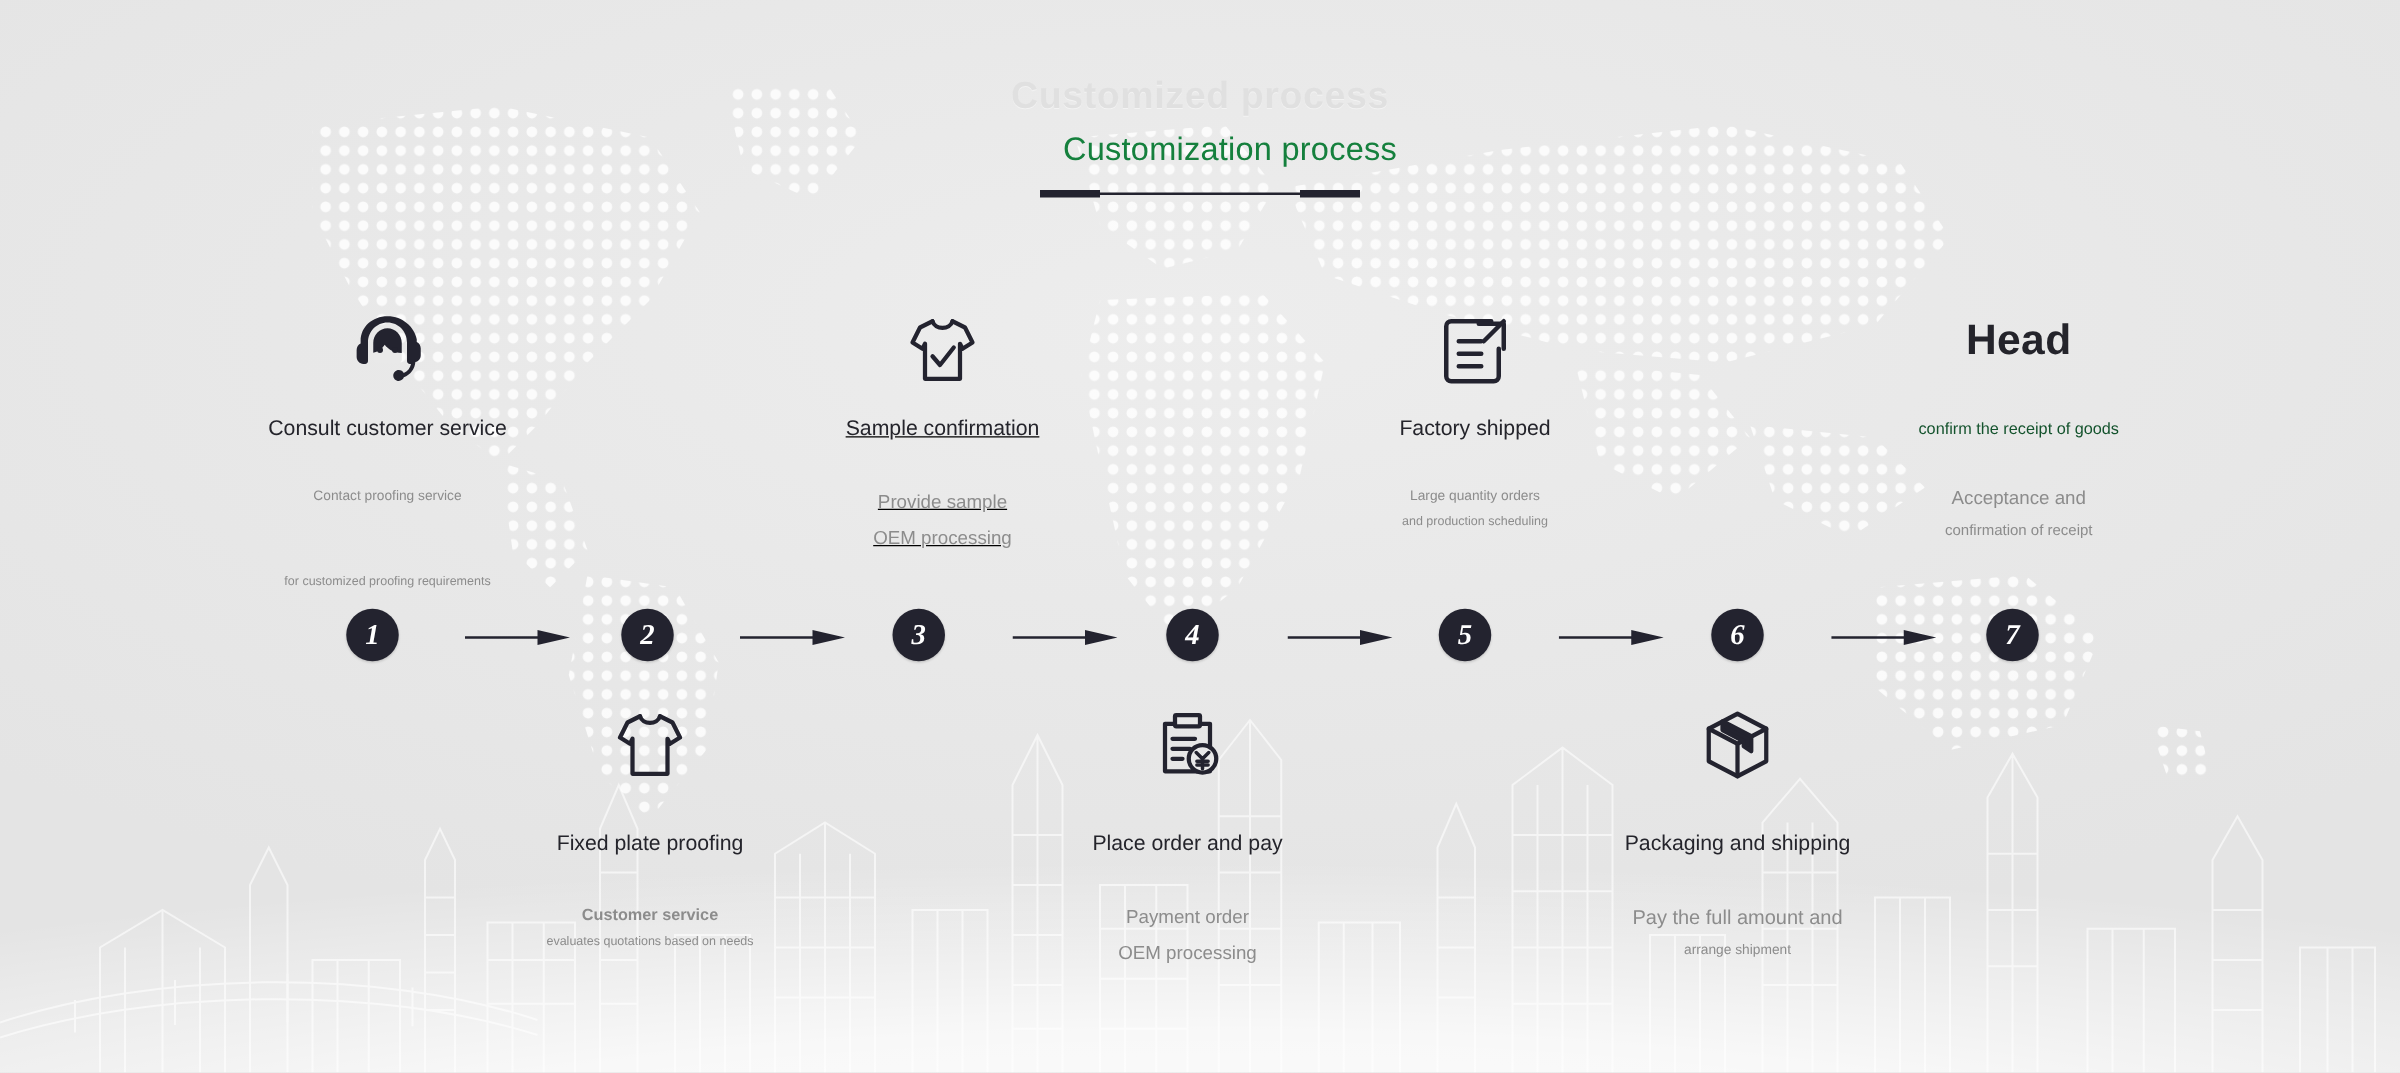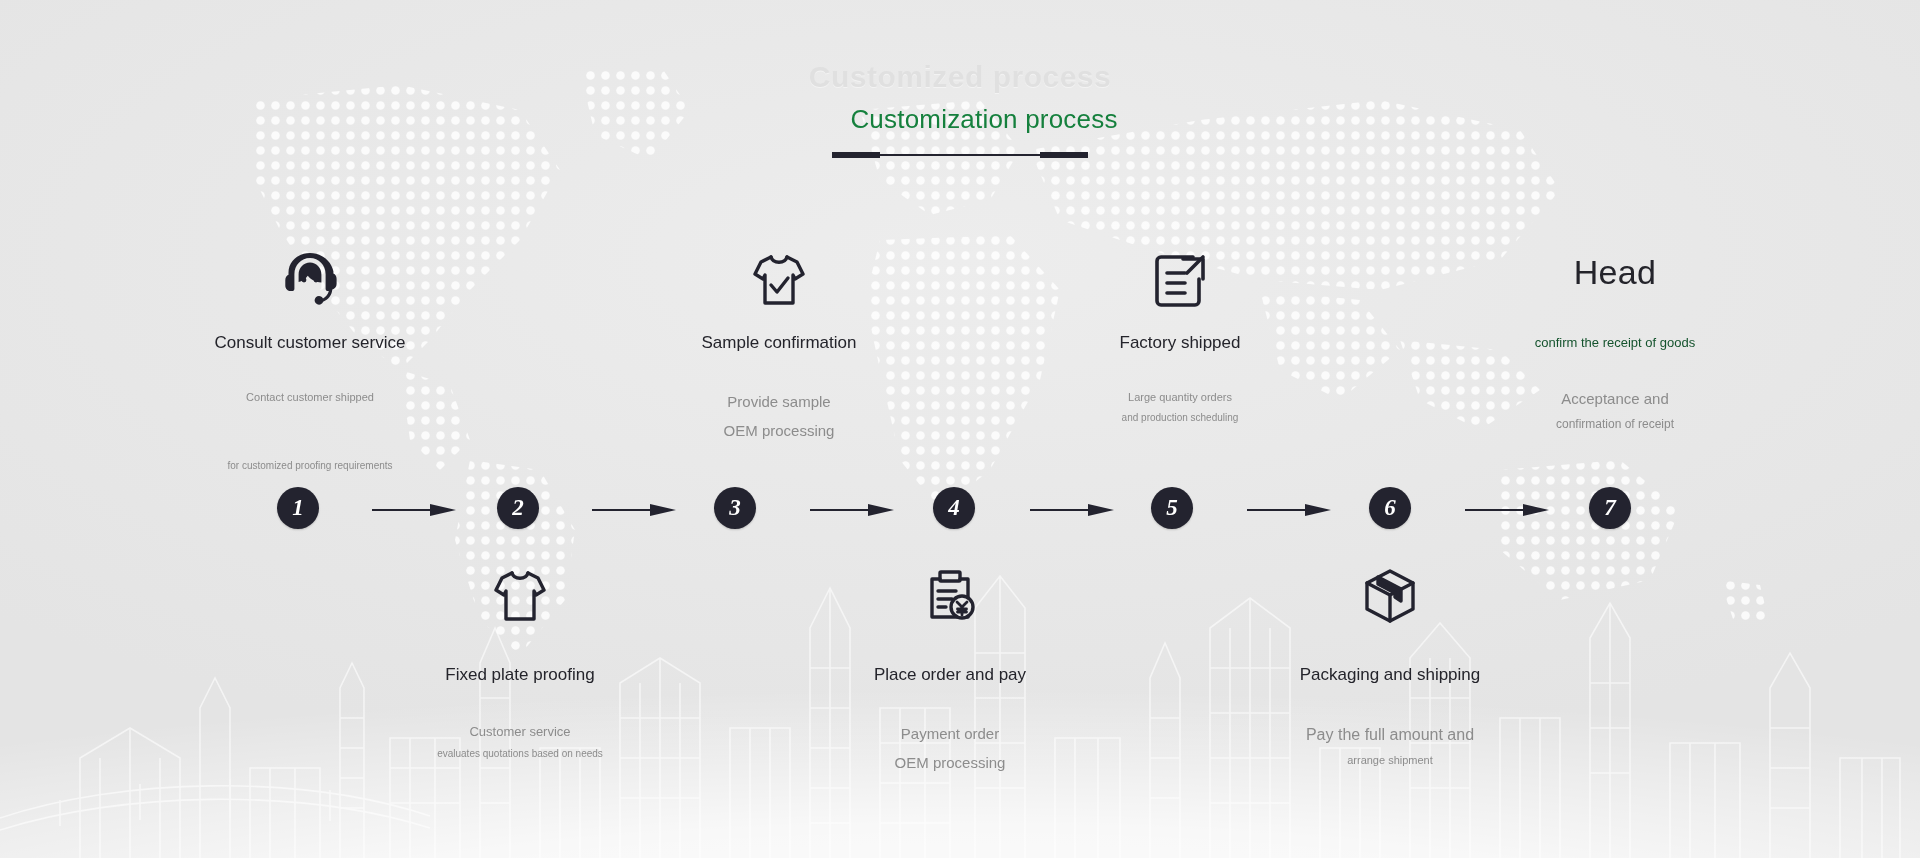--- a/index.html
+++ b/index.html
@@ -175,26 +175,26 @@
       <svg width="64" height="62" viewBox="0 0 64 62" fill="#23232f">
         <path d="M32 4c-12.2 0-21.5 8.6-21.5 19.6v2.2c-1.9.9-3.2 2.9-3.2 5.2v5.4c0 3.1 2.4 5.7 5.4 5.7h1.4c1.3 0 2.3-1.1 2.3-2.4V25.2C16.4 16 23.3 9 32 9s15.6 7 15.6 16.2v14.5c0 1.3 1 2.4 2.3 2.4h.9c-.6 3.2-2.8 5.9-5.8 7.3-.7-1.5-2.2-2.5-4-2.5-2.4 0-4.4 2-4.4 4.4s2 4.4 4.4 4.4c1.9 0 3.5-1.2 4.1-2.9 5.2-1.9 8.8-6.6 9.2-12.2 2.5-.5 4.3-2.8 4.3-5.5v-5.4c0-2.3-1.3-4.3-3.2-5.2v-2.2C53.5 12.6 44.2 4 32 4z"></path>
         <path d="M32 13.5c-6.3 0-11.4 5.3-11.4 11.9v13.4c0 1.1.9 2 2 2h18.8c1.1 0 2-.9 2-2V25.4c0-6.6-5.1-11.9-11.4-11.9zm-6.8 18.6a2.6 2.6 0 1 1 0-5.2 2.6 2.6 0 0 1 0 5.2zm13.6 0a2.6 2.6 0 1 1 0-5.2 2.6 2.6 0 0 1 0 5.2z" fill="#e9e9e9"></path>
         <path d="M32 13.5c-6.3 0-11.4 5.3-11.4 11.9v7.7c3.6-.7 6.9-3 9.2-6.4 2.6 3.6 7.1 6.2 13.6 6.7v-8c0-6.6-5.1-11.9-11.4-11.9z"></path>
         <circle cx="26" cy="31" r="2.4"></circle>
         <circle cx="38" cy="31" r="2.4"></circle>
       </svg>
     </div>
     <div class="headline">Consult customer service</div>
     <div class="sub sz-sm">
-      <span class="l1">Contact customer shipped</span>
+      <span class="l1">Contact proofing service</span>
       <span class="l2">for customized proofing requirements</span>
     </div>
   </div>
 
-  <div class="step" style="left:659px;top:233px;width:240px;">
+  <div class="step" style="left:634px;top:233px;width:240px;text-decoration:underline;">
     <div class="icon">
       <svg width="64" height="62" viewBox="0 0 64 62" fill="none" stroke="#23232f" stroke-width="3.4" stroke-linejoin="round" stroke-linecap="round">
         <path d="M24 8 L14 13 L8 25 L16 30 L18 26 L18 54 L46 54 L46 26 L48 30 L56 25 L50 13 L40 8"></path>
         <path d="M24 8 C26 15, 38 15, 40 8"></path>
         <path d="M24 36 L30 43 L41 29"></path>
       </svg>
     </div>
     <div class="headline">Sample confirmation</div>
     <div class="sub sz-md">
       <span class="l1">Provide sample</span>
@@ -213,39 +213,39 @@
     </div>
     <div class="headline">Factory shipped</div>
     <div class="sub sz-mix">
       <span class="l1">Large quantity orders</span>
       <span class="l2">and production scheduling</span>
     </div>
   </div>
 
   <div class="step" style="left:1495px;top:233px;width:240px;">
     <div class="icon" style="height:78px;align-items:center;">
-      <span class="headline big" style="margin-top:0;">Head</span>
+      <span class="headline big" style="margin-top:0;font-weight:bold;">Head</span>
     </div>
     <div class="headline" style="font-size:13px;color:#14532d;margin-top:24px;">confirm the receipt of goods</div>
     <div class="sub sz-mix2" style="">
       <span class="l1">Acceptance and</span>
       <span class="l2">confirmation of receipt</span>
     </div>
   </div>
 
   <div class="step below" style="left:395px;top:565px;width:250px;">
     <div class="icon">
       <svg width="64" height="62" viewBox="0 0 64 62" fill="none" stroke="#23232f" stroke-width="3.4" stroke-linejoin="round" stroke-linecap="round">
         <path d="M24 8 L14 13 L8 25 L16 30 L18 26 L18 54 L46 54 L46 26 L48 30 L56 25 L50 13 L40 8"></path>
         <path d="M24 8 C26 15, 38 15, 40 8"></path>
       </svg>
     </div>
     <div class="headline">Fixed plate proofing</div>
     <div class="sub sz-mix">
-      <span class="l1" style="font-size:13px;">Customer service</span>
+      <span class="l1" style="font-size:13px;font-weight:bold;">Customer service</span>
       <span class="l2" style="font-size:10px;text-align:center;">evaluates quotations based on needs</span>
     </div>
   </div>
 
   <div class="step below" style="left:825px;top:565px;width:250px;">
     <div class="icon">
       <svg width="64" height="62" viewBox="0 0 64 62" fill="none" stroke="#23232f" stroke-width="3.4" stroke-linejoin="round" stroke-linecap="round">
         <path d="M42 14 H50 V52 H14 V14 H22"></path>
         <rect x="22" y="7" width="20" height="9" rx="1"></rect>
         <path d="M20 26 H38 M20 34 H34 M20 42 H28"></path>

